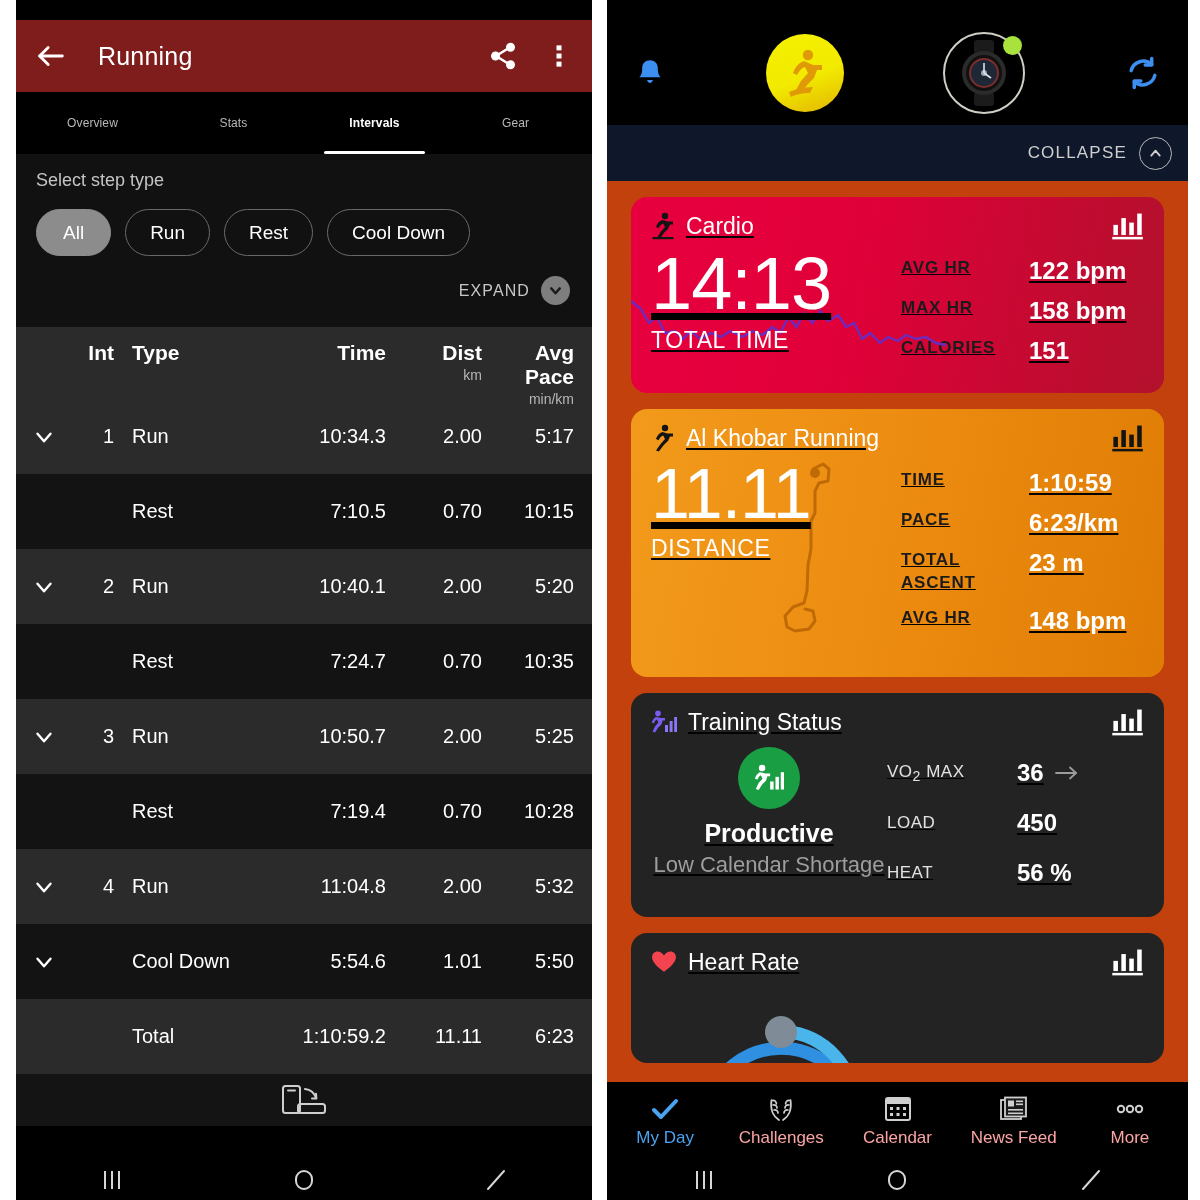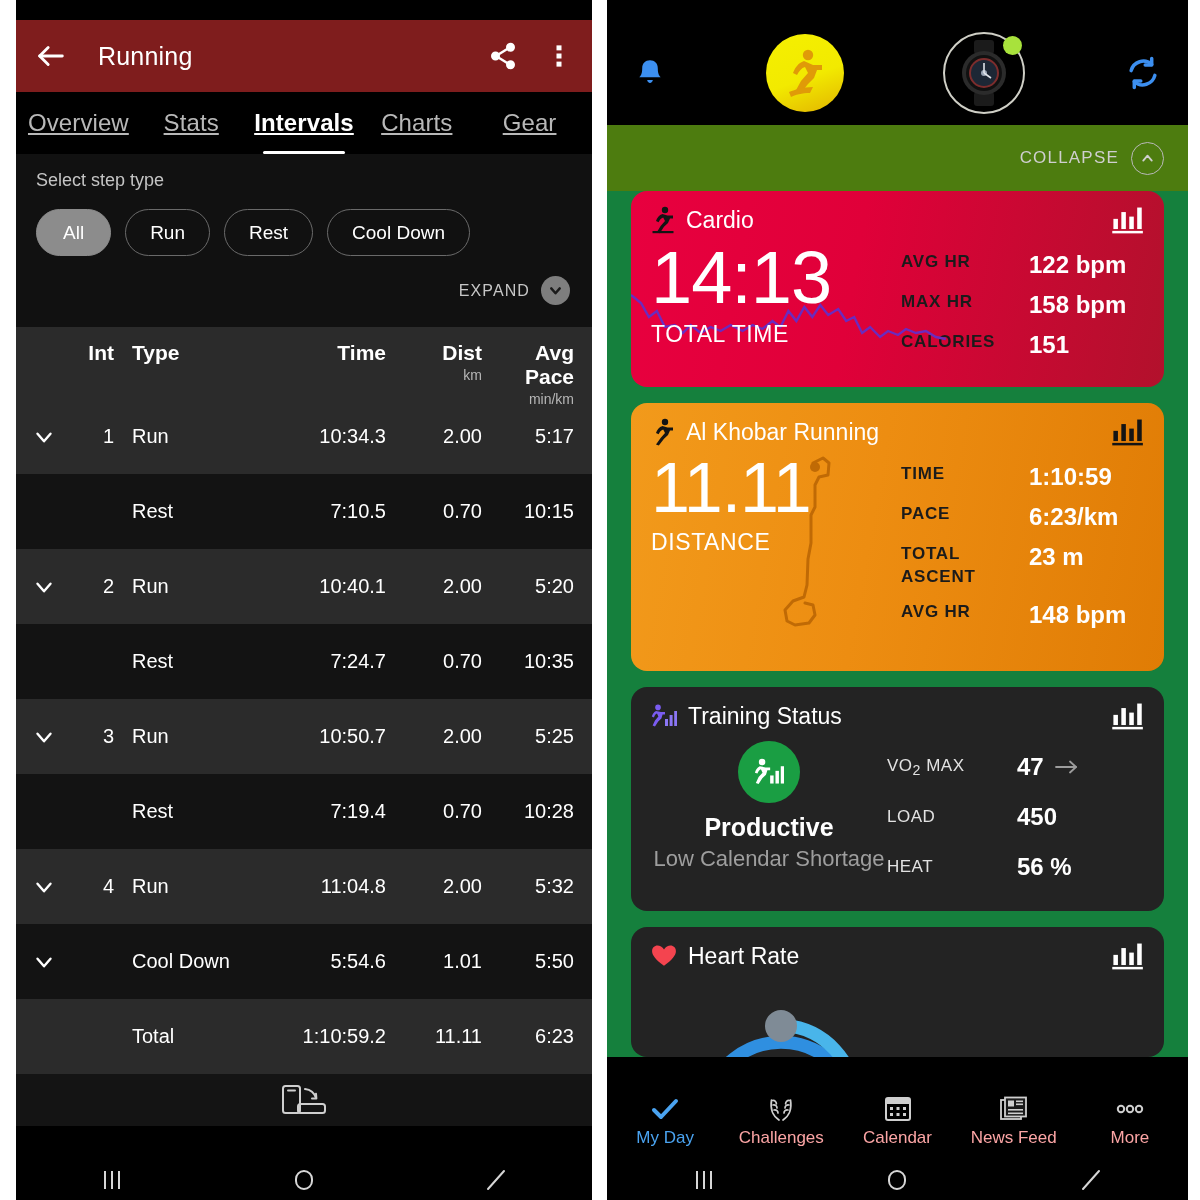--- a/index.html
+++ b/index.html
@@ -34,21 +34,21 @@
   .appbar-spacer { flex:1 1 auto; }
   .appbar-icon { width:30px; height:30px; margin-left:26px; flex:0 0 auto; }
 
   
   .tabs {
     display:flex; background:#000; height:62px; align-items:stretch;
     padding: 0 6px;
   }
   .tab {
     flex:1 1 0; display:flex; align-items:center; justify-content:center;
-    position:relative; font-size:24px; color:#b8b8b8; letter-spacing:.1px;text-decoration:underline;
+    position:relative; font-size:12px; color:#b8b8b8; letter-spacing:.1px;
   }
   .tab.active { color:#fff; font-weight:700; }
   .tab.active::after {
     content:""; position:absolute; left:14%; right:14%; bottom:0;
     height:3px; background:#fff; border-radius:2px;
   }
 
   
   .filter-area { background:#111111; padding: 16px 20px 8px 20px; }
   .filter-label { color:#c4c4c4; font-size:18px; margin-bottom:18px; }
@@ -117,30 +117,30 @@
   .watch-face {
     position:absolute; left:13px; top:8px; width:56px; height:66px;
   }
   .watch-dot {
     position:absolute; right:3px; top:4px; width:19px; height:19px;
     border-radius:50%; background:#a8e23c;
   }
   .sync { width:38px; height:38px; }
 
   .collapse-row {
-    background:#4d7c0f; height:66px; display:flex; align-items:center;
-    justify-content:flex-end; gap:12px; padding-right:24px;
+    background:#0f172a; height:56px; display:flex; align-items:center;
+    justify-content:flex-end; gap:12px; padding-right:16px;
   }
   .collapse-text { color:#cfcfcf; font-size:17px; letter-spacing:1.2px; }
   .collapse-circle {
     width:33px; height:33px; border-radius:50%; border:1.5px solid #b9b9b9;
     display:flex; align-items:center; justify-content:center;
   }
 
-  .r-body { background:#15803d; padding: 0 24px; }
+  .r-body { background:#c2410c; padding: 16px 24px; text-decoration: underline; }
 
   .card {
     border-radius: 16px; margin-bottom: 16px; position:relative; overflow:hidden;
   }
   .card-cardio {
     height: 196px;
     background: linear-gradient(100deg,#e8003f 0%, #e00039 42%, #b2112c 100%);
   }
   .card-run {
     height: 268px;
@@ -233,23 +233,20 @@
       <div class="tab">
           <span>Overview</span>
         </div>
       <div class="tab">
           <span>Stats</span>
         </div>
       <div class="tab active">
           <span>Intervals</span>
         </div>
       <div class="tab">
-          <span>Charts</span>
-        </div>
-      <div class="tab">
           <span>Gear</span>
         </div>
     </div>
 
     <div class="filter-area">
       <div class="filter-label">Select step type</div>
       <div class="chips">
         <div class="chip selected">
             <span>All</span>
           </div>
@@ -607,21 +604,21 @@
                   </g>
               </svg>
             </div>
             <div class="ts-status">Productive</div>
             <div class="ts-sub">Low Calendar Shortage</div>
           </div>
           <div class="ts-stats">
             <div class="ts-row">
               <div class="ts-key">VO<sub>2</sub>&nbsp;MAX</div>
               <div class="ts-val">
-                <span>47</span>
+                <span>36</span>
                 <svg width="26" height="18" viewBox="0 0 26 18" fill="none" stroke="#9c9c9c" stroke-width="1.8" stroke-linecap="round" stroke-linejoin="round">
                     <line x1="2" y1="9" x2="22" y2="9"></line>
                     <polyline points="16,3.5 22,9 16,14.5"></polyline>
                   </svg>
               </div>
             </div>
             <div class="ts-row">
               <div class="ts-key">LOAD</div>
               <div class="ts-val">450</div>
             </div>

